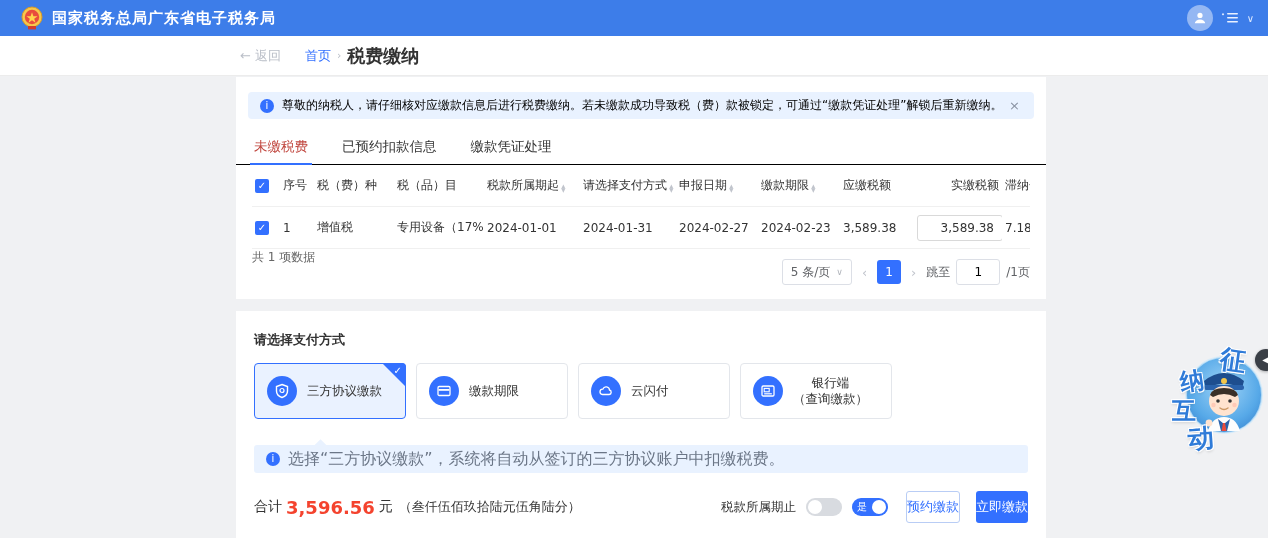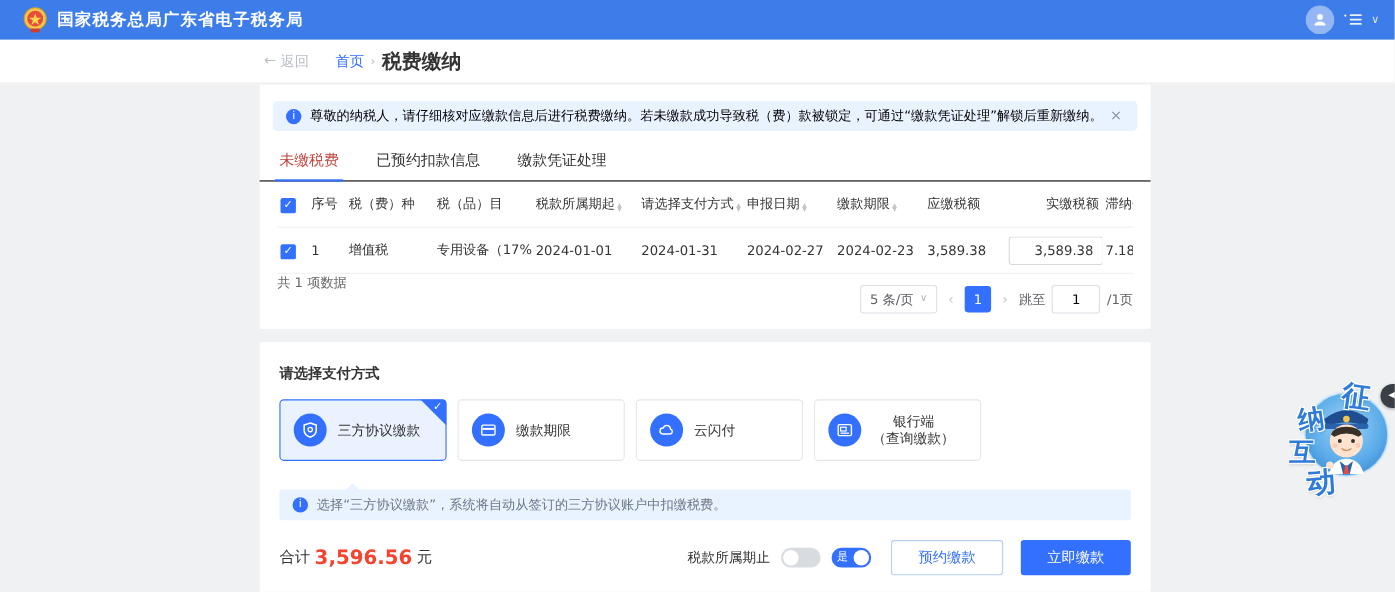--- a/index.html
+++ b/index.html
@@ -73,37 +73,37 @@
   .mcard { width:152px; height:56px; border:1px solid #e3e6eb; border-radius:4px; background:#fff; display:flex; align-items:center; padding:0 12px; gap:10px; cursor:pointer; position:relative; }
   .mcard.sel { border-color:#3370ff; background:#eaf2ff; }
   .mcorner { position:absolute; top:-1px; right:-1px; width:0; height:0; border-top:24px solid #3370ff; border-left:24px solid transparent; border-top-right-radius:4px; }
   .mcheck { position:absolute; top:1px; right:3px; color:#fff; font-size:10px; }
   .micon { width:30px; height:30px; border-radius:50%; background:#3370ff; flex:0 0 auto; display:flex; align-items:center; justify-content:center; }
   .mlabel { font-size:12.5px; color:#333; line-height:1.3; text-align:center; }
 
   
   .tip { margin:26px 18px 0; background:#e9f2ff; border-radius:3px; height:28px; display:flex; align-items:center; padding:0 12px; position:relative; }
   .tip::before { content:""; position:absolute; left:62px; top:-4px; width:9px; height:9px; background:#e9f2ff; transform:rotate(45deg); }
-  .tip-text { color:#6b7687; font-size:12px; }
+  .tip-text { color:#6b7687; font-size:16px; }
 
   
   .foot { display:flex; align-items:center; margin:18px 18px 0; }
   .ft-total-label { font-size:14px; color:#333; }
   .ft-amount { font-size:18px; font-weight:bold; color:#f4432e; margin:0 4px; }
   .ft-unit { font-size:14px; color:#333; margin-right:6px; }
   .ft-words { font-size:13px; color:#333; }
   .ft-right { margin-left:auto; display:flex; align-items:center; gap:10px; }
   .tg-label { font-size:12.5px; color:#333; }
   .toggle { width:36px; height:18px; border-radius:9px; position:relative; cursor:pointer; flex:0 0 auto; }
   .toggle.off { background:#d8dbe0; }
   .toggle.off .knob { position:absolute; left:2px; top:2px; width:14px; height:14px; border-radius:50%; background:#fff; }
   .toggle.on { background:#3370ff; }
   .toggle.on .knob { position:absolute; right:2px; top:2px; width:14px; height:14px; border-radius:50%; background:#fff; }
   .toggle.on .tg-text { position:absolute; left:5px; top:2px; color:#fff; font-size:10px; line-height:14px; }
-  .btn { height:32px; border-radius:3px; font-size:13px; padding:0 24px; cursor:pointer; font-family:inherit; }
+  .btn { height:32px; border-radius:3px; font-size:13px; padding:0 0; cursor:pointer; font-family:inherit; }
   .btn-ghost { background:#fff; border:1px solid #b9cdf5; color:#3370ff; margin-left:8px; }
   .btn-primary { background:#3370ff; border:none; color:#fff; margin-left:6px; }
 
   
   .mascot { position:absolute; right:4px; top:266px; width:96px; height:100px; cursor:pointer; }
   .mascot-char { position:absolute; font-weight:bold; color:#2f7bd8; text-shadow:-1px -1px 0 #fff,1px -1px 0 #fff,-1px 1px 0 #fff,1px 1px 0 #fff,0 2px 3px rgba(0,0,0,.15); }
   .mch1 { font-size:26px; left:52px; top:0; transform:rotate(8deg); }
   .mch2 { font-size:24px; left:12px; top:22px; transform:rotate(-8deg); }
   .mch3 { font-size:24px; left:4px; top:52px; }
   .mch4 { font-size:26px; left:20px; top:78px; transform:rotate(-4deg); }
@@ -276,20 +276,21 @@
 
     <div class="tip">
       <i class="info-ic">i</i>
       <span class="tip-text">选择“三方协议缴款”，系统将自动从签订的三方协议账户中扣缴税费。</span>
     </div>
 
     <div class="foot">
       <span class="ft-total-label">合计</span>
       <span class="ft-amount">3,596.56</span>
       <span class="ft-unit">元</span>
+      <span class="ft-words">（叁仟伍佰玖拾陆元伍角陆分）</span>
       <div class="ft-right">
         <span class="tg-label">税款所属期止</span>
         <span class="toggle off">
             <span class="knob"></span>
           </span>
         <span class="toggle on">
             <span class="tg-text">是</span>
             <span class="knob"></span>
           </span>
         <button class="btn btn-ghost">预约缴款</button>

